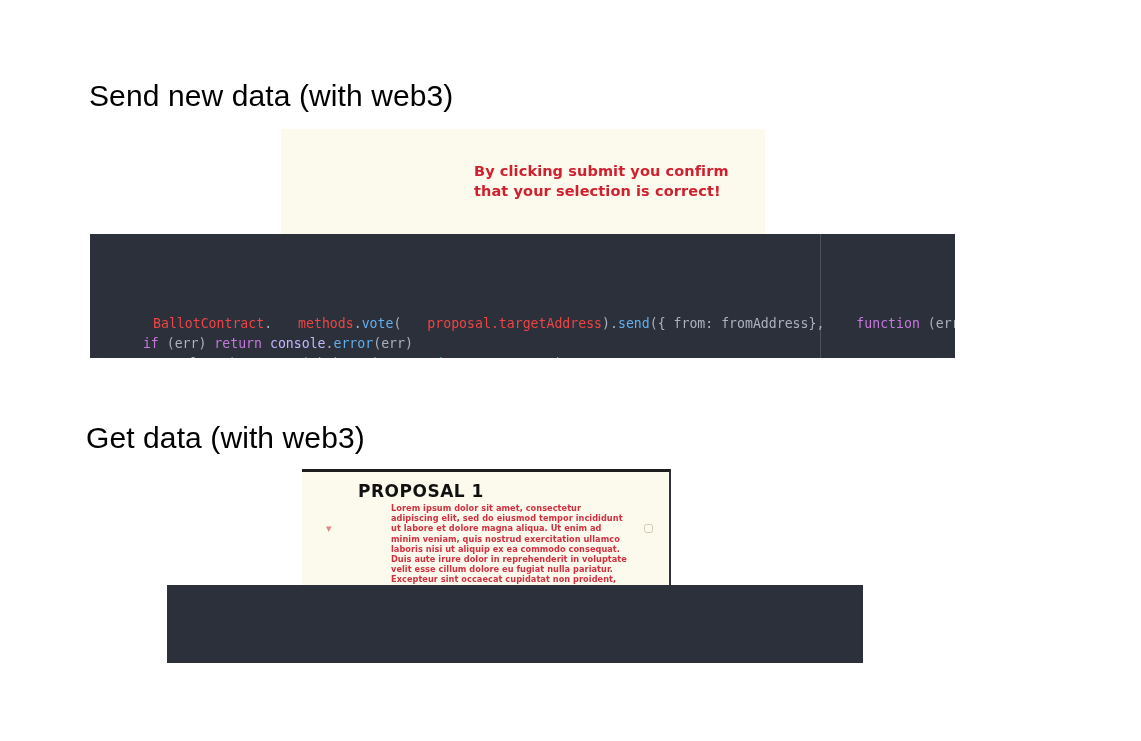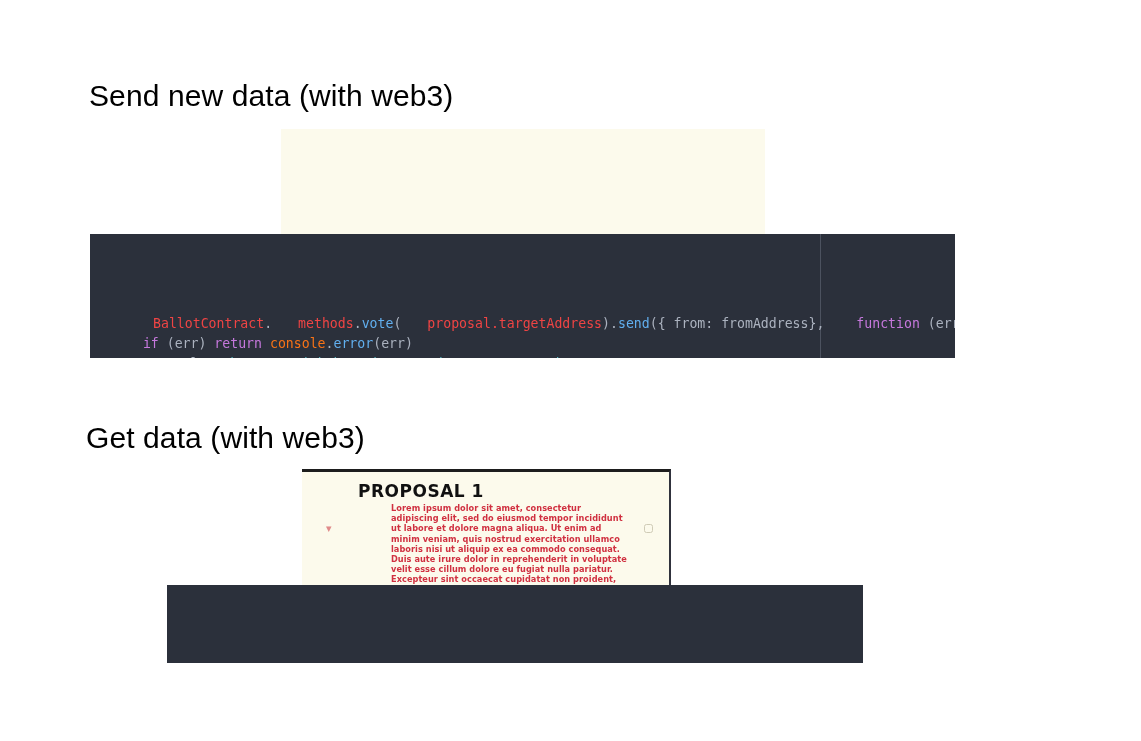--- a/index.html
+++ b/index.html
@@ -172,35 +172,36 @@
   }
   #divider-send { left: 730px; }
 
   .code-inner { position: relative; z-index: 2; }
 
   
   .t-class   { color: #ef4444; margin-left: 26px; }
   .t-punct   { color: #abb2bf; }
   .t-method  { color: #61afef; }
   .t-keyword { color: #c678dd; }
-  .t-builtin { color: #f97316; }
+  .t-builtin { color: #c4b5fd; }
   .t-plain   { color: #abb2bf; }
   .t-link    { color: #56b6c2; text-decoration: underline; }
   .t-text    { color: #98c379; }
   .t-func    { color: #c678dd; margin-left: 24px; }
   .t-cyan    { color: #56b6c2; }
 </style>
 </head>
 <body>
 
 <div class="section-heading" id="heading-send">Send new data (with web3)</div>
 
 <div class="cream-panel" id="submit-panel">
 
 
+  <div class="submit-note">By clicking submit you confirm that your selection is correct!</div>
 </div>
 
 <div class="code-block" id="code-block-send">
   <div class="code-divider" id="divider-send"></div>
   <div class="code-inner"><span class="t-class">BallotContract</span><span class="t-punct">.</span><span class="t-class">methods</span><span class="t-punct">.</span><span class="t-method">vote</span><span class="t-punct">(</span><span class="t-class">proposal.targetAddress</span><span class="t-punct">)</span><span class="t-punct">.</span><span class="t-method">send</span><span class="t-punct">({ </span><span class="t-plain">from: fromAddress</span><span class="t-punct">}, </span><span class="t-func">function</span><span class="t-plain"> (err, txHash) {</span>
 <span class="t-plain">  </span><span class="t-keyword">if</span><span class="t-plain"> (err) </span><span class="t-keyword">return</span><span class="t-plain"> </span><span class="t-builtin">console</span><span class="t-punct">.</span><span class="t-method">error</span><span class="t-plain">(err)</span>
 <span class="t-plain">  </span><span class="t-keyword">var</span><span class="t-plain"> url = </span><span class="t-text">'</span><span class="t-link">https://rinkeby.etherscan.io/tx/</span><span class="t-text">'</span><span class="t-cyan"> + txHash</span>
 
 </div>
 </div>

